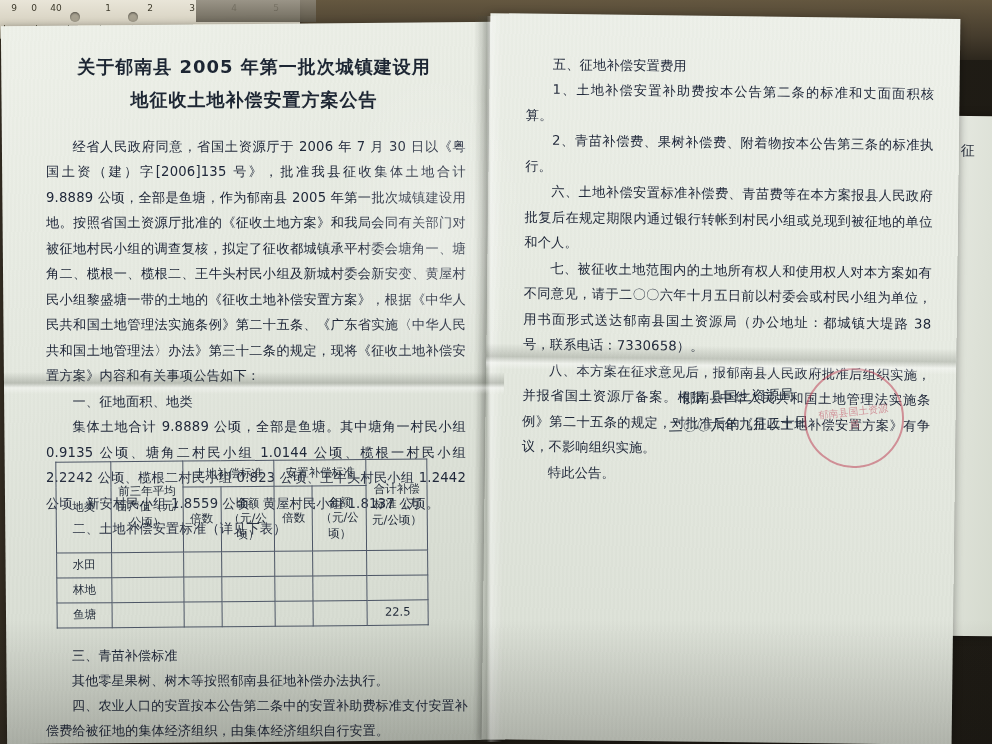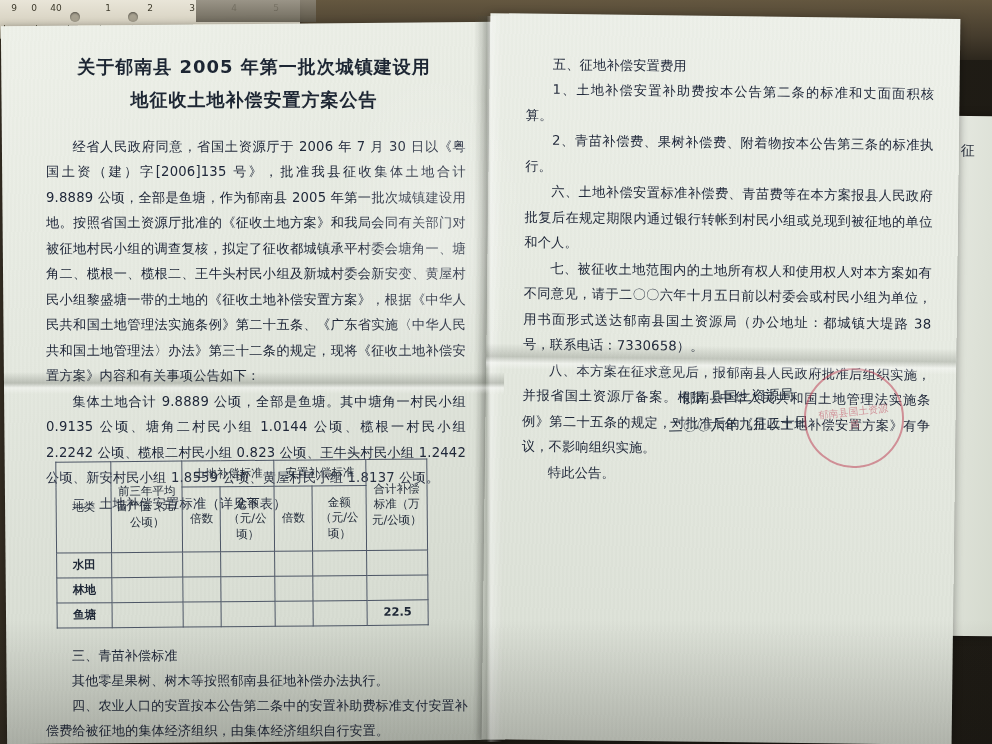--- a/index.html
+++ b/index.html
@@ -237,21 +237,21 @@
     font-size: 11.5px;
     color: #1e2736;
     background: rgba(255,255,255,.04);
   }
   table.comp th, table.comp td {
     border: 1px solid #4d5666;
     padding: 2px 3px;
     text-align: center;
     vertical-align: middle;
     line-height: 1.35;
-    font-weight: 700;
+    font-weight: 400;
   }
   table.comp th { font-weight: 500; }
   .cell-tall { height: 86px; }
   .row-data td { height: 20px; }
   .lcol2 {
     position: absolute;
     left: 42px; top: 628px;
     width: 430px;
     font-size: 13px;
     line-height: 1.92;
@@ -352,20 +352,21 @@
       <div class="grain"></div>
     </div>
 
     <div class="title">
       <div>关于郁南县 2005 年第一批次城镇建设用</div>
       <div>地征收土地补偿安置方案公告</div>
     </div>
 
     <div class="lcol">
       <p class="ind">经省人民政府同意，省国土资源厅于 2006 年 7 月 30 日以《粤国土资（建）字[2006]135 号》，批准我县征收集体土地合计 9.8889 公顷，全部是鱼塘，作为郁南县 2005 年第一批次城镇建设用地。按照省国土资源厅批准的《征收土地方案》和我局会同有关部门对被征地村民小组的调查复核，拟定了征收都城镇承平村委会塘角一、塘角二、榄根一、榄根二、王牛头村民小组及新城村委会新安变、黄屋村民小组黎盛塘一带的土地的《征收土地补偿安置方案》，根据《中华人民共和国土地管理法实施条例》第二十五条、《广东省实施〈中华人民共和国土地管理法〉办法》第三十二条的规定，现将《征收土地补偿安置方案》内容和有关事项公告如下：</p>
+      <p class="ind">一、征地面积、地类</p>
       <p class="ind">集体土地合计 9.8889 公顷，全部是鱼塘。其中塘角一村民小组 0.9135 公顷、塘角二村民小组 1.0144 公顷、榄根一村民小组 2.2242 公顷、榄根二村民小组 0.823 公顷、王牛头村民小组 1.2442 公顷、新安村民小组 1.8559 公顷、黄屋村民小组 1.8137 公顷。</p>
       <p class="ind">二、土地补偿安置标准（详见下表）</p>
     </div>
 
     <div class="tbl-wrap">
       <table class="comp">
         <thead>
           <tr>
             <th rowspan="3" class="cell-tall" style="width:54px">地类</th>
             <th rowspan="3" class="cell-tall" style="width:70px">前三年平均亩产值（元/公顷）</th>

